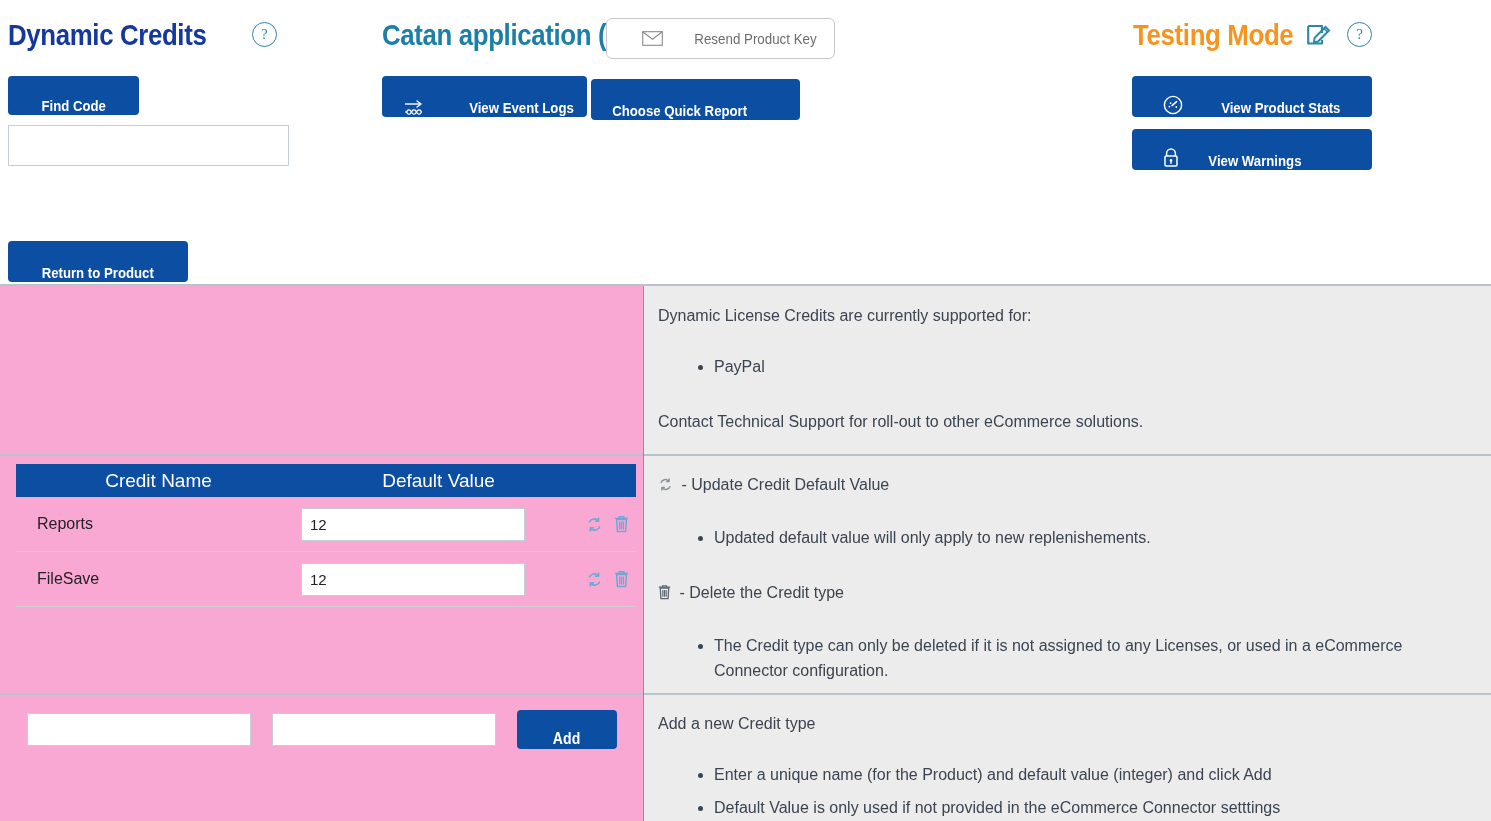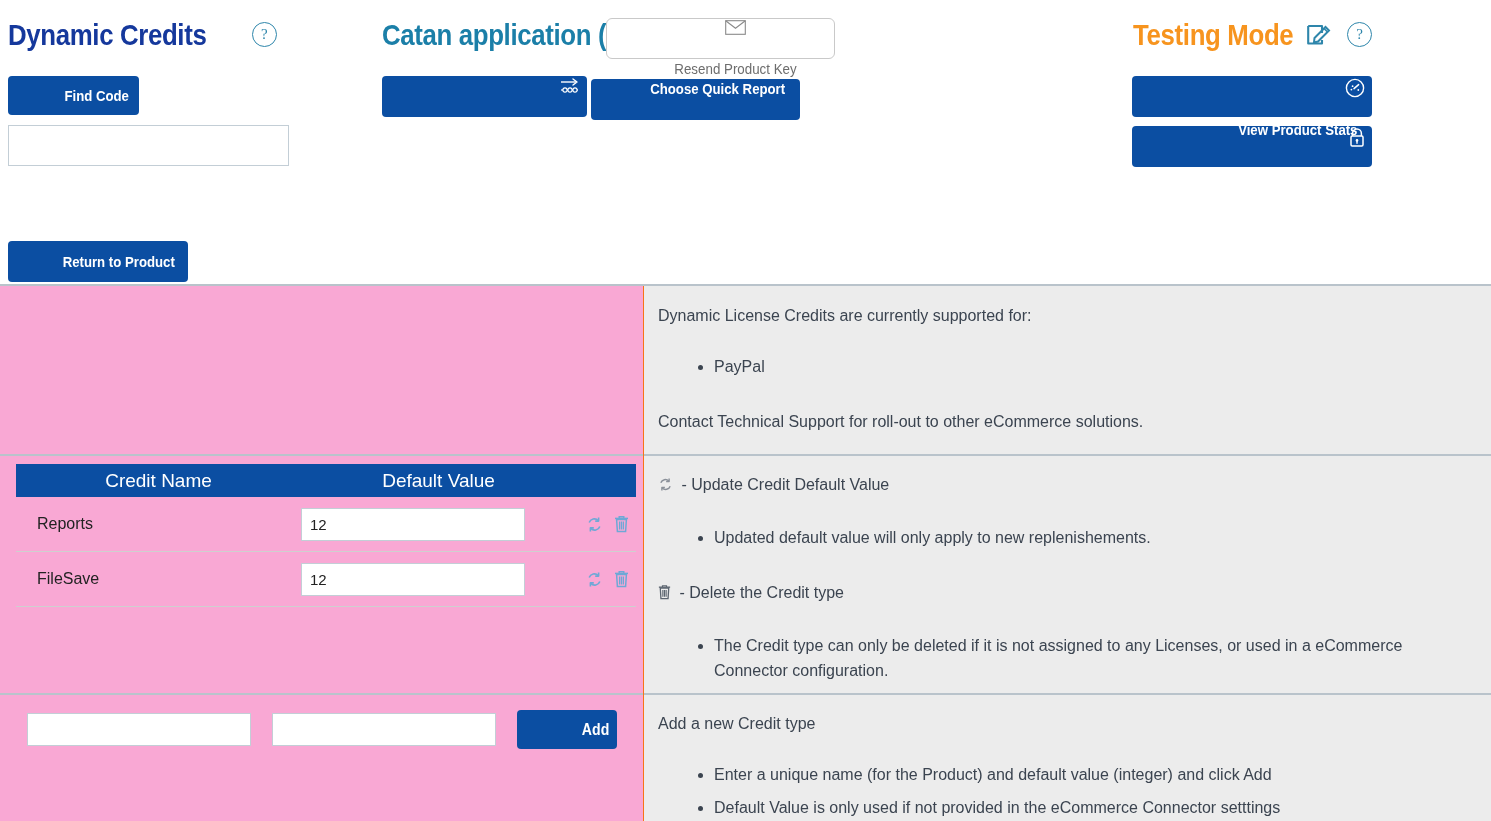--- a/index.html
+++ b/index.html
@@ -73,21 +73,20 @@
   .btn {
     display: inline-flex;
     align-items: center;
     border-radius: 4px;
     border: none;
     font-size: 15px;
     font-weight: bold;
     cursor: pointer;
     white-space: nowrap;
     font-family: "Liberation Sans", sans-serif;
-    flex-direction: column;
   }
   .btn-primary {
     background: #0b4ea2;
     color: #ffffff;
     align-items: flex-end;
   }
   .btn-primary .btn-label { transform: scaleX(0.88); transform-origin: center; }
   .btn-outline {
     background: #ffffff;
     color: #6d6d6d;
@@ -144,21 +143,21 @@
     left: 224px; top: 18px;
     width: 229px; height: 41px;
     padding-left: 35px;
     gap: 26px;
     border-radius: 6px;
   }
   .btn-stats {
     width: 240px; height: 41px;
     margin-top: 18px;
     padding-left: 30px;
-    gap: 22px;
+    gap: 29px;
   }
   .btn-warnings {
     width: 240px; height: 41px;
     margin-top: 9px;
     padding-left: 30px;
     gap: 22px;
   }
 
   .divider-top {
     position: absolute;

